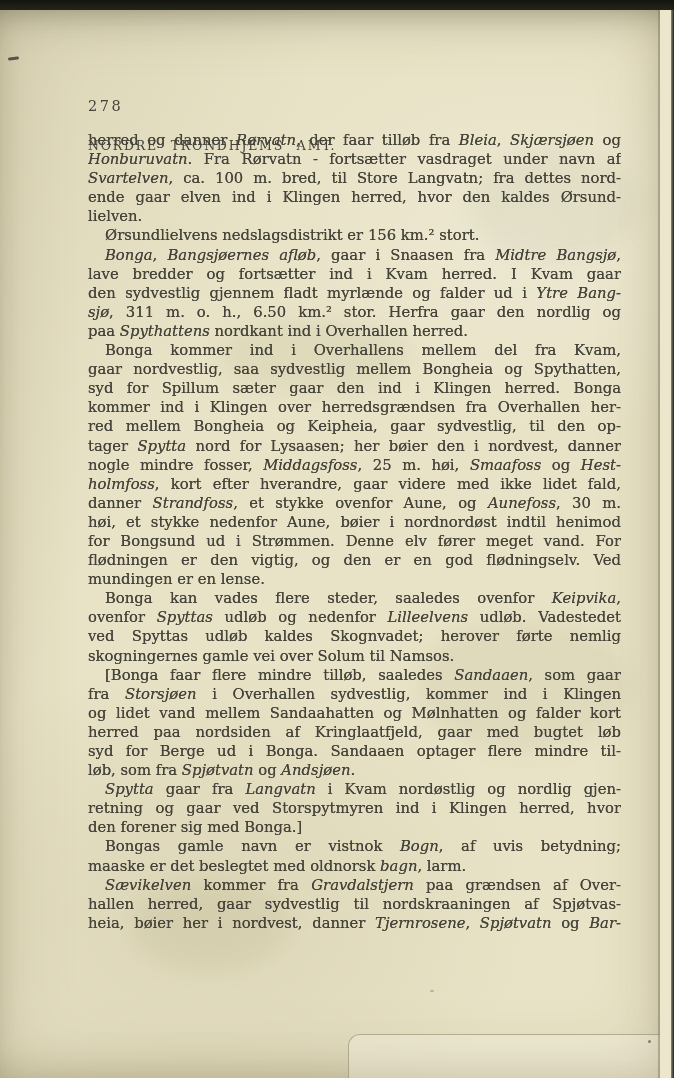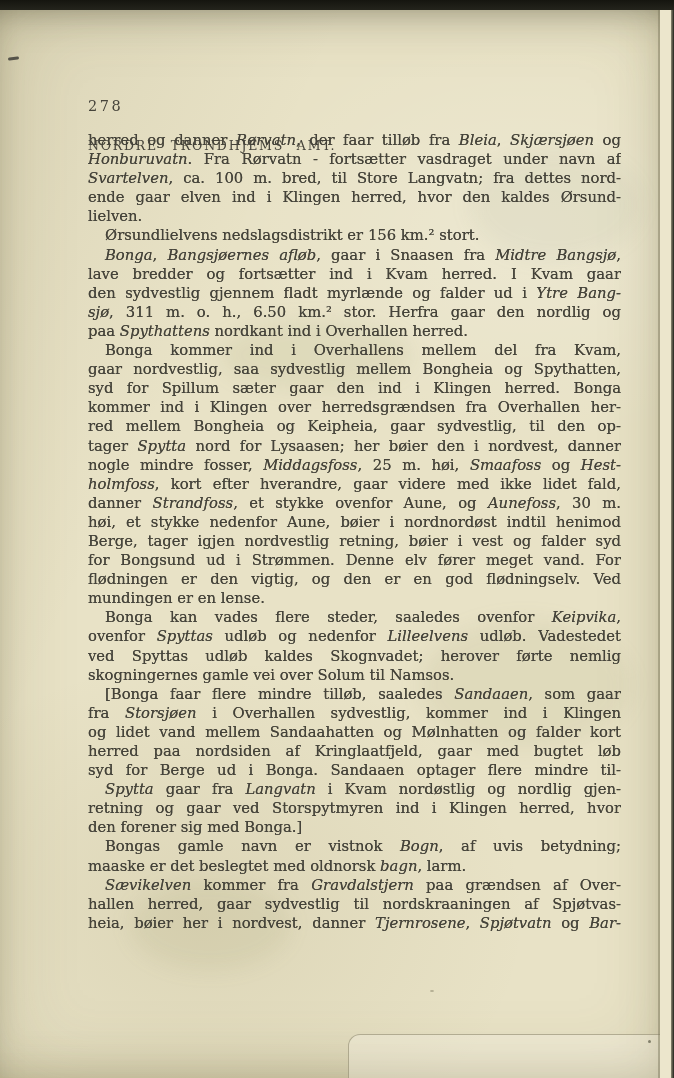--- a/index.html
+++ b/index.html
@@ -80,33 +80,33 @@
       <div class="tl ind"><span>Bonga kommer ind i Overhallens mellem del fra Kvam,</span></div>
       <div class="tl"><span>gaar nordvestlig, saa sydvestlig mellem Bongheia og Spythatten,</span></div>
       <div class="tl"><span>syd for Spillum sæter gaar den ind i Klingen herred. Bonga</span></div>
       <div class="tl"><span>kommer ind i Klingen over herredsgrændsen fra Overhallen her-</span></div>
       <div class="tl"><span>red mellem Bongheia og Keipheia, gaar sydvestlig, til den op-</span></div>
       <div class="tl"><span>tager </span><i>Spytta</i><span> nord for Lysaasen; her bøier den i nordvest, danner</span></div>
       <div class="tl"><span>nogle mindre fosser, </span><i>Middagsfoss</i><span>, 25 m. høi, </span><i>Smaafoss</i><span> og </span><i>Hest-</i></div>
       <div class="tl"><i>holmfoss</i><span>, kort efter hverandre, gaar videre med ikke lidet fald,</span></div>
       <div class="tl"><span>danner </span><i>Strandfoss</i><span>, et stykke ovenfor Aune, og </span><i>Aunefoss</i><span>, 30 m.</span></div>
       <div class="tl"><span>høi, et stykke nedenfor Aune, bøier i nordnordøst indtil henimod</span></div>
-      <div class="tl"><span>Berge, tager igjen nordvestlig retning, bøier i vest og falder syd</span></div>
       <div class="tl"><span>for Bongsund ud i Strømmen. Denne elv fører meget vand. For</span></div>
       <div class="tl"><span>flødningen er den vigtig, og den er en god flødningselv. Ved</span></div>
       <div class="tl end"><span>mundingen er en lense.</span></div>
       <div class="tl ind"><span>Bonga kan vades flere steder, saaledes ovenfor </span><i>Keipvika</i><span>,</span></div>
       <div class="tl"><span>ovenfor </span><i>Spyttas</i><span> udløb og nedenfor </span><i>Lilleelvens</i><span> udløb. Vadestedet</span></div>
       <div class="tl"><span>ved Spyttas udløb kaldes Skognvadet; herover førte nemlig</span></div>
       <div class="tl end"><span>skogningernes gamle vei over Solum til Namsos.</span></div>
       <div class="tl ind"><span>[Bonga faar flere mindre tilløb, saaledes </span><i>Sandaaen</i><span>, som gaar</span></div>
       <div class="tl"><span>fra </span><i>Storsjøen</i><span> i Overhallen sydvestlig, kommer ind i Klingen</span></div>
       <div class="tl"><span>og lidet vand mellem Sandaahatten og Mølnhatten og falder kort</span></div>
       <div class="tl"><span>herred paa nordsiden af Kringlaatfjeld, gaar med bugtet løb</span></div>
       <div class="tl"><span>syd for Berge ud i Bonga. Sandaaen optager flere mindre til-</span></div>
+      <div class="tl end"><span>løb, som fra </span><i>Spjøtvatn</i><span> og </span><i>Andsjøen</i><span>.</span></div>
       <div class="tl ind"><i>Spytta</i><span> gaar fra </span><i>Langvatn</i><span> i Kvam nordøstlig og nordlig gjen-</span></div>
       <div class="tl"><span>retning og gaar ved Storspytmyren ind i Klingen herred, hvor</span></div>
       <div class="tl end"><span>den forener sig med Bonga.]</span></div>
       <div class="tl ind"><span>Bongas gamle navn er vistnok </span><i>Bogn</i><span>, af uvis betydning;</span></div>
       <div class="tl end"><span>maaske er det beslegtet med oldnorsk </span><i>bagn</i><span>, larm.</span></div>
       <div class="tl ind"><i>Sævikelven</i><span> kommer fra </span><i>Gravdalstjern</i><span> paa grændsen af Over-</span></div>
       <div class="tl"><span>hallen herred, gaar sydvestlig til nordskraaningen af Spjøtvas-</span></div>
       <div class="tl"><span>heia, bøier her i nordvest, danner </span><i>Tjernrosene</i><span>, </span><i>Spjøtvatn</i><span> og </span><i>Bar-</i></div>
     </div>
 

